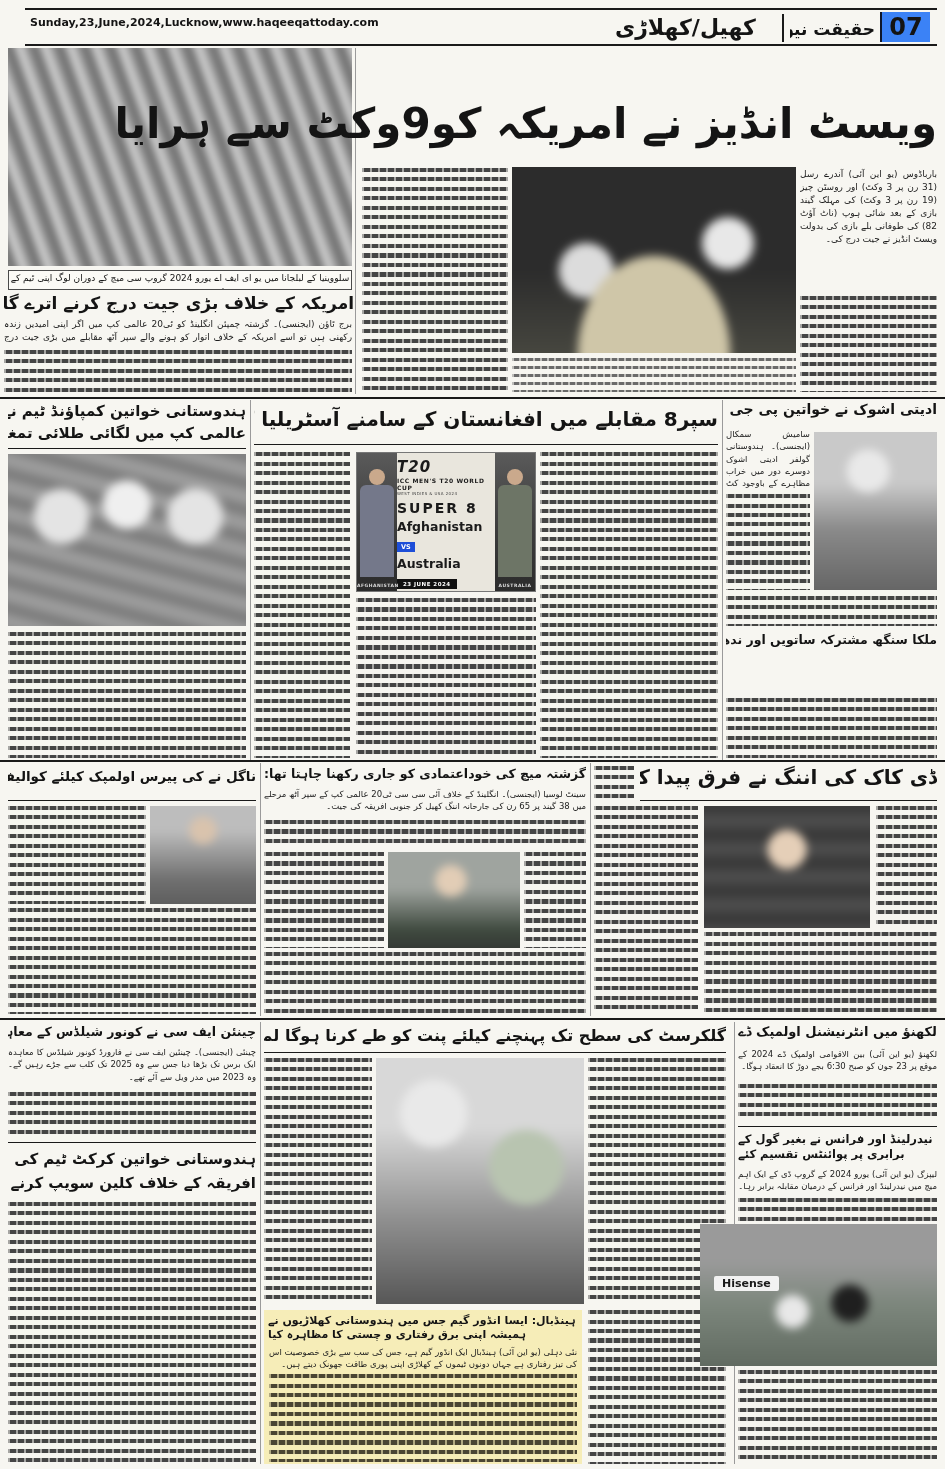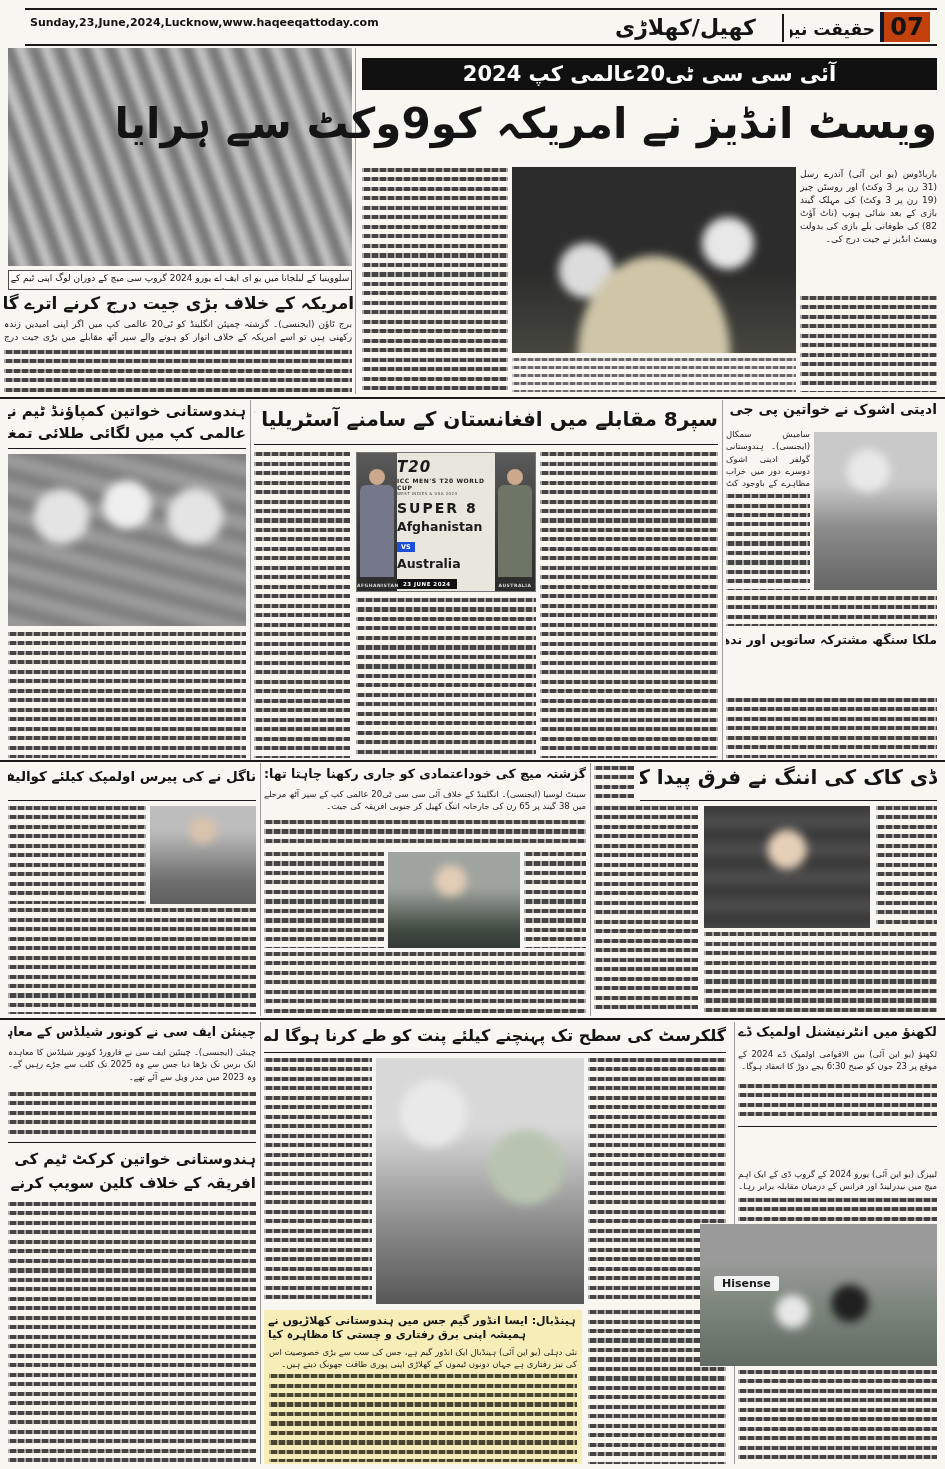--- a/index.html
+++ b/index.html
@@ -56,34 +56,33 @@
 </head>
 <body>
 
 <div class="page">
 
   <div class="abs rule" style="left:25px;top:8px;width:912px;height:2px;"></div>
   <div class="abs" style="left:30px;top:16px;font-size:11px;font-weight:bold;">Sunday,23,June,2024,Lucknow,www.haqeeqattoday.com</div>
   <div class="abs hl" style="left:615px;top:14px;width:160px;font-size:22px;">کھیل/کھلاڑی</div>
   <div class="abs rule" style="left:782px;top:14px;width:2px;height:28px;"></div>
   <div class="abs hl" style="left:790px;top:18px;width:85px;font-size:17px;">حقیقت نیوز</div>
-  <div class="abs" style="left:880px;top:12px;width:50px;height:30px;background:#c2410c;border-left:4px solid #0f172a;
+  <div class="abs" style="left:880px;top:12px;width:50px;height:30px;background:#3b82f6;border-left:2px solid #0f172a;
        font-size:24px;font-weight:bold;text-align:center;line-height:30px;">07</div>
   <div class="abs rule" style="left:25px;top:44px;width:912px;height:2px;"></div>
 
   <div class="abs photo" style="left:8px;top:48px;width:344px;height:218px;">
     <div class="blur" style="background:
       repeating-linear-gradient(70deg,#d8d8d8 0 9px,#8e8e8e 9px 17px,#5f5f5f 17px 24px),
       repeating-linear-gradient(-40deg,rgba(255,255,255,.35) 0 6px,rgba(0,0,0,.25) 6px 13px);"></div>
   </div>
   <div class="abs caption-box" style="left:8px;top:270px;width:344px;height:20px;">سلووینیا کے لبلجانا میں یو ای ایف اے یورو 2024 گروپ سی میچ کے دوران لوگ اپنی ٹیم کے لیے خوش ہورہے ہیں ۔</div>
 
   <div class="abs vr" style="left:355px;top:48px;height:346px;"></div>
 
-  <div class="abs banner" style="left:362px;top:58px;width:575px;height:32px;">آئی سی سی ٹی20عالمی کپ 2024</div>
   <div class="abs mainhead" style="left:362px;top:96px;width:575px;height:64px;">ویسٹ انڈیز نے امریکہ کو9وکٹ سے ہرایا</div>
 
   <div class="abs dl" style="left:800px;top:168px;width:137px;height:124px;">بارباڈوس (یو این آئی) آندرے رسل (31 رن پر 3 وکٹ) اور روسٹن چیز (19 رن پر 3 وکٹ) کی مہلک گیند بازی کے بعد شائی ہوپ (ناٹ آؤٹ 82) کی طوفانی بلے بازی کی بدولت ویسٹ انڈیز نے جیت درج کی۔</div>
   <div class="abs sim" style="left:800px;top:296px;width:137px;height:96px;"></div>
 
   <div class="abs photo" style="left:512px;top:167px;width:284px;height:186px;">
     <div class="blur" style="background:
       radial-gradient(ellipse at 50% 95%, #cfc6a8 0 34%, transparent 36%),
       radial-gradient(circle at 74% 42%, #e8e8e8 0 9%, transparent 11%),
       radial-gradient(circle at 28% 55%, #dcdcdc 0 10%, transparent 12%),
@@ -227,20 +226,21 @@
     <div class="sim yellow" style="margin:2px 5px;height:88px;"></div>
   </div>
   <div class="abs sim" style="left:588px;top:1310px;width:138px;height:154px;"></div>
 
   <div class="abs vr" style="left:734px;top:1022px;height:442px;"></div>
 
   <div class="abs hl" style="left:738px;top:1024px;width:199px;font-size:13px;">لکھنؤ میں انٹرنیشنل اولمپک ڈے رن کا انعقاد</div>
   <div class="abs dl small" style="left:738px;top:1048px;width:199px;height:32px;">لکھنؤ (یو این آئی) بین الاقوامی اولمپک ڈے 2024 کے موقع پر 23 جون کو صبح 6:30 بجے دوڑ کا انعقاد ہوگا۔</div>
   <div class="abs sim" style="left:738px;top:1084px;width:199px;height:38px;"></div>
   <div class="abs rule" style="left:738px;top:1126px;width:199px;height:1px;"></div>
+  <div class="abs hl wrap" style="left:738px;top:1132px;width:199px;font-size:11.5px;height:34px;">نیدرلینڈ اور فرانس نے بغیر گول کے برابری پر پوائنٹس تقسیم کئے</div>
   <div class="abs dl small" style="left:738px;top:1168px;width:199px;height:28px;">لیپزگ (یو این آئی) یورو 2024 کے گروپ ڈی کے ایک اہم میچ میں نیدرلینڈ اور فرانس کے درمیان مقابلہ برابر رہا۔</div>
   <div class="abs sim" style="left:738px;top:1198px;width:199px;height:24px;"></div>
   <div class="abs photo" style="left:700px;top:1224px;width:237px;height:142px;">
     <div class="blur" style="background:
       radial-gradient(circle at 62% 55%, #1f1f1f 0 9%, transparent 11%),
       radial-gradient(circle at 40% 60%, #e8e8e8 0 8%, transparent 10%),
       linear-gradient(180deg,#9a9a9a 0 30%,#7d877d 55%,#5c665c);"></div>
     <div class="hisense">Hisense</div>
   </div>
   <div class="abs sim" style="left:738px;top:1370px;width:199px;height:92px;"></div>

